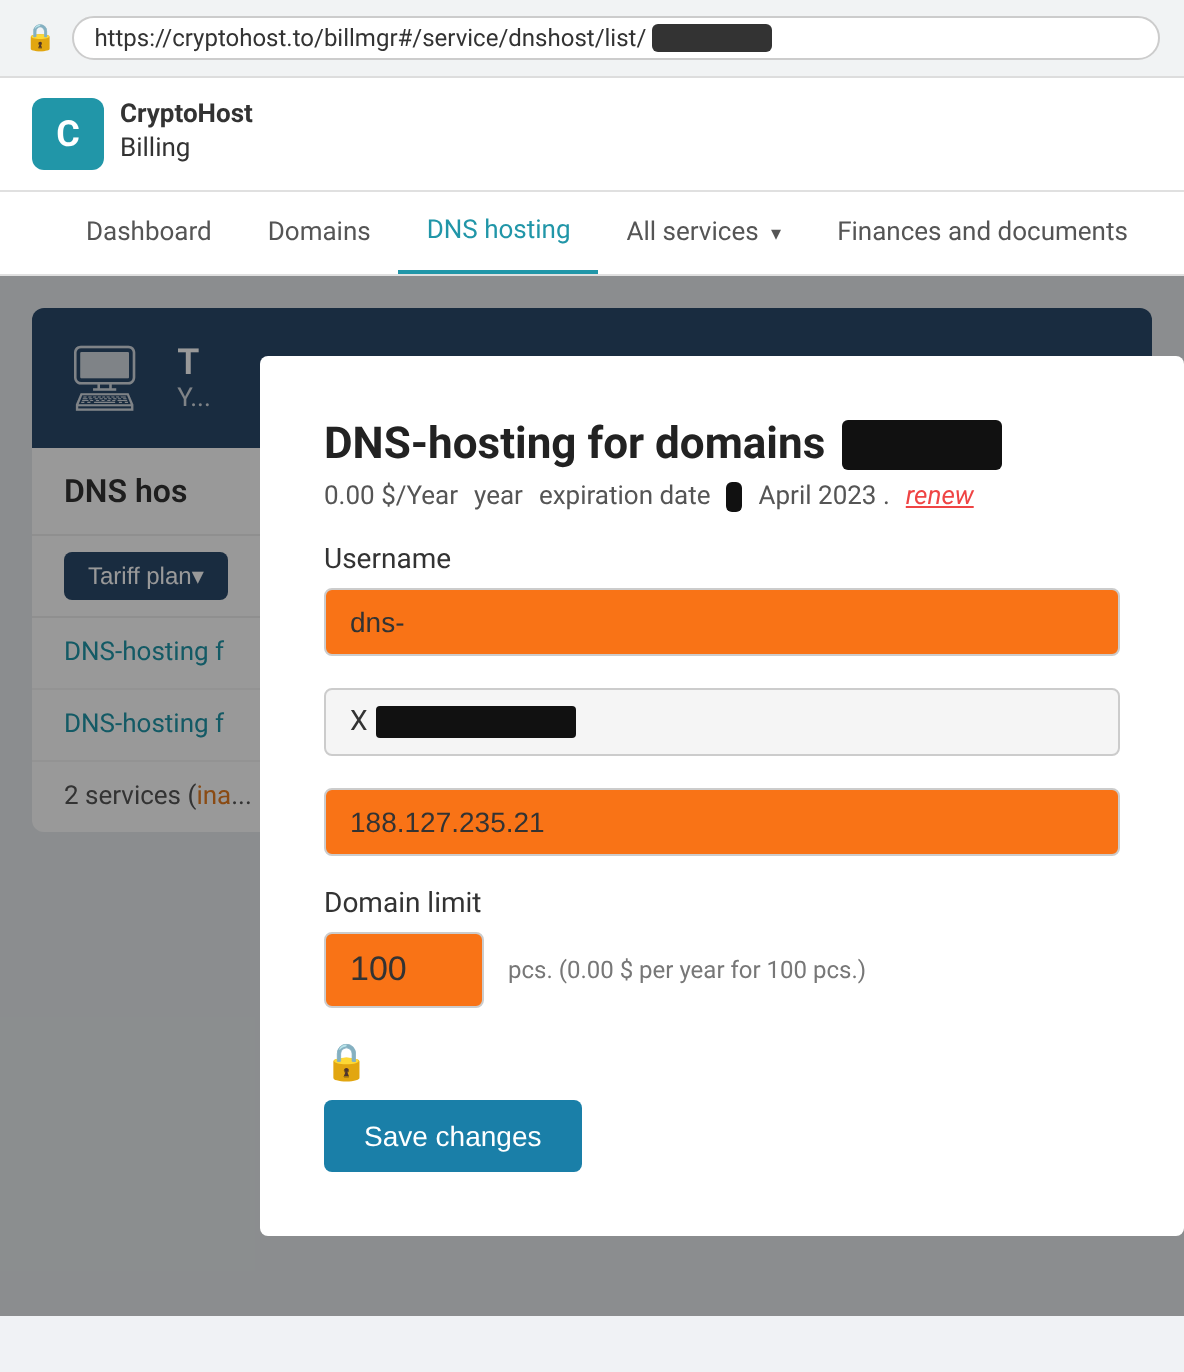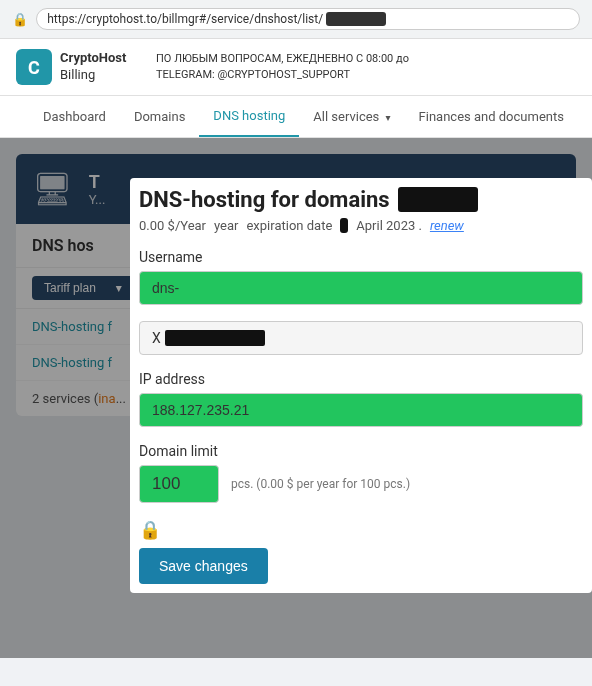--- a/index.html
+++ b/index.html
@@ -158,21 +158,21 @@
     .tariff-btn {
       background: #2b4a6b;
       color: white;
       border: none;
       border-radius: 4px;
       padding: 5px 12px;
       font-size: 12px;
       cursor: pointer;
       display: inline-flex;
       align-items: center;
-      gap: 20px;
+      gap: 0;
     }
     .dns-list-item {
       padding: 10px 16px;
       font-size: 13px;
       color: #2196a8;
       border-bottom: 1px solid #f5f5f5;
       cursor: pointer;
     }
     .services-count {
       padding: 10px 16px;
@@ -196,21 +196,21 @@
     }
 
     
     .modal {
       position: absolute;
       top: 40px;
       left: 130px;
       right: 0;
       background: white;
       z-index: 20;
-      padding: 9px;
+      padding: 32px;
       border-radius: 4px;
       min-width: 460px;
     }
     .modal-header {
       margin-bottom: 16px;
     }
     .modal-title {
       font-size: 22px;
       font-weight: 700;
       color: #222;
@@ -229,21 +229,21 @@
     .modal-meta {
       display: flex;
       align-items: center;
       gap: 8px;
       margin-top: 6px;
       font-size: 13px;
       color: #555;
       flex-wrap: wrap;
     }
     .modal-meta .renew {
-      color: #3b82f6;
+      color: #ef4444;
       text-decoration: underline;
       cursor: pointer;
       font-style: italic;
     }
     .modal-meta .exp-masked {
       background: #111;
       color: #111;
       border-radius: 3px;
       width: 8px;
       display: inline-block;
@@ -260,21 +260,21 @@
       margin-bottom: 6px;
       font-weight: 400;
     }
     .form-input {
       width: 100%;
       padding: 8px 12px;
       border: 1px solid #ccc;
       border-radius: 4px;
       font-size: 14px;
       color: #333;
-      background: #22c55e;
+      background: #f97316;
     }
     .input-masked {
       background: #111;
       color: #111;
       border-radius: 2px;
       display: inline-block;
       min-width: 100px;
     }
 
     .domain-limit-row {
@@ -325,24 +325,20 @@
 
 <div class="site-header">
   <div class="logo-area">
     <div class="logo-icon">
       <span>C</span>
     </div>
     <div class="logo-text">
       <span class="bold">CryptoHost</span>
       <span>Billing</span>
     </div>
-  </div>
-  <div class="header-notice">
-    <div>ПО ЛЮБЫМ ВОПРОСАМ, ЕЖЕДНЕВНО С 08:00 до</div>
-    <div>TELEGRAM: @CRYPTOHOST_SUPPORT</div>
   </div>
 </div>
 
 <nav class="site-nav">
   <div class="nav-item">Dashboard</div>
   <div class="nav-item">Domains</div>
   <div class="nav-item active">DNS hosting</div>
   <div class="nav-item">
     <span>All services</span>
     <span class="dropdown-arrow">▾</span>
@@ -402,21 +398,20 @@
     
     <div class="form-group">
       <div class="form-input" style="display:flex; align-items:center; gap:4px; background:#f5f5f5; border:1px solid #ccc; border-radius:4px; padding:8px 12px;">
         <span style="font-size:14px;">X</span>
         <span class="input-masked">&nbsp;&nbsp;&nbsp;&nbsp;&nbsp;&nbsp;&nbsp;&nbsp;&nbsp;&nbsp;&nbsp;&nbsp;</span>
       </div>
     </div>
 
     
     <div class="form-group">
-      <label class="form-label">IP address</label>
       <input class="form-input" type="text" value="188.127.235.21" style="">
     </div>
 
     
     <div class="form-group">
       <label class="form-label">Domain limit</label>
       <div class="domain-limit-row">
         <input class="domain-limit-input form-input" type="number" value="100" style="">
         <span class="domain-limit-note">pcs. (0.00 $ per year for 100 pcs.)</span>
       </div>

